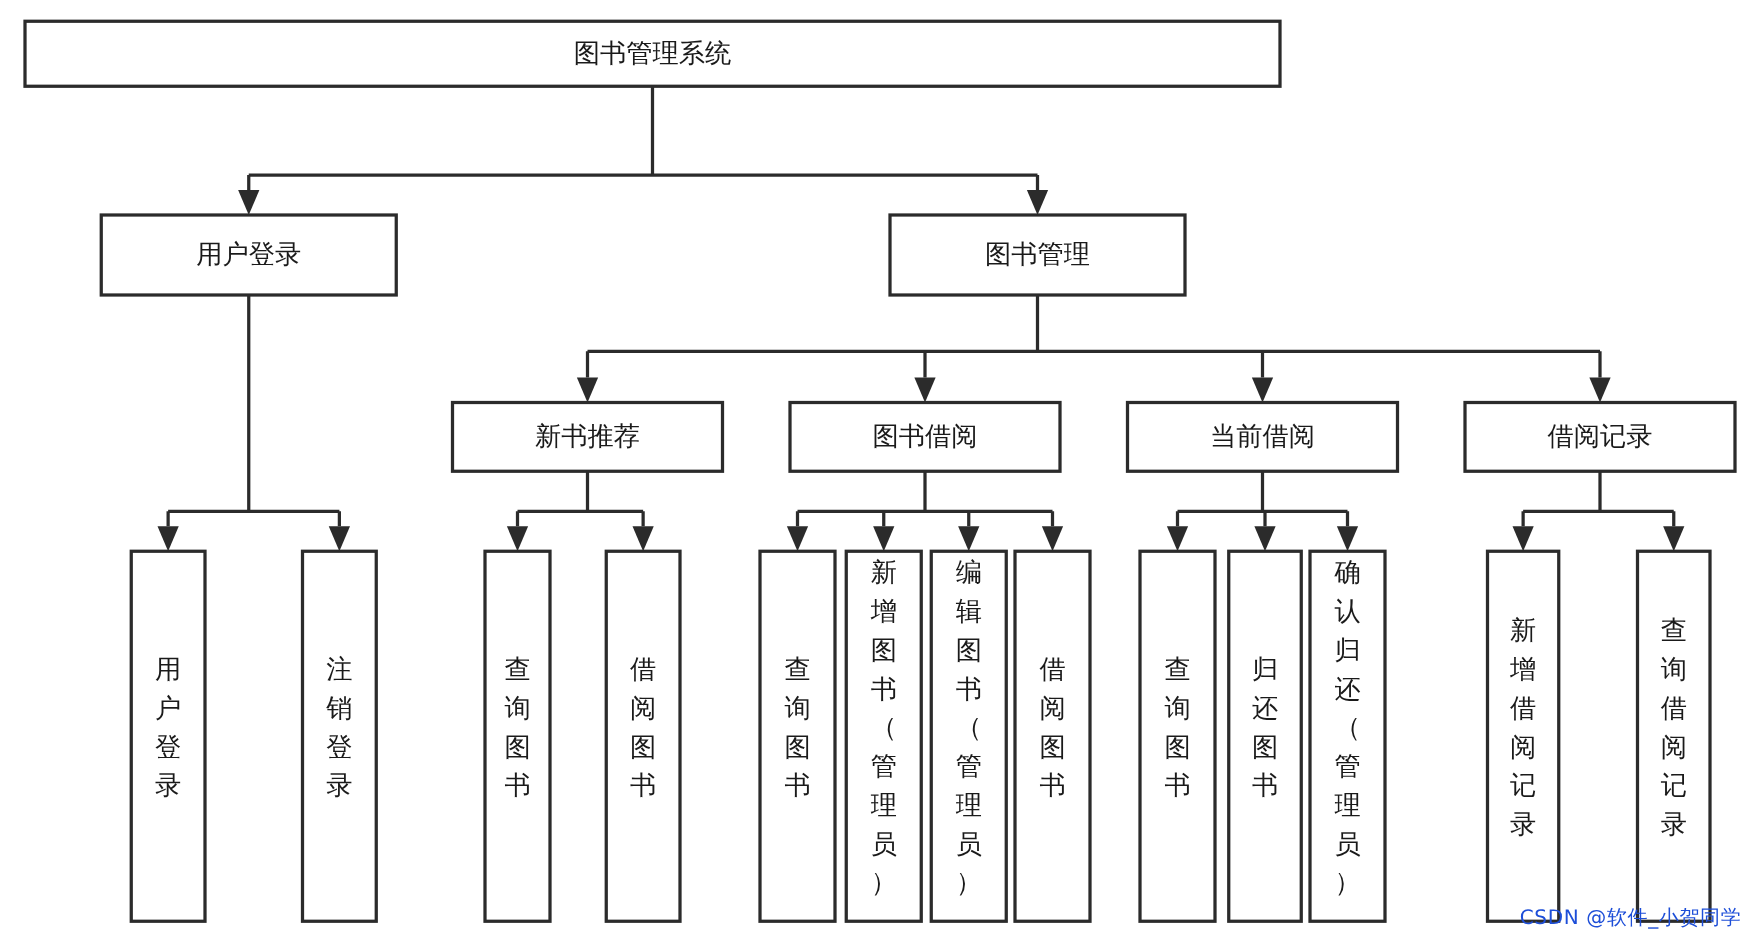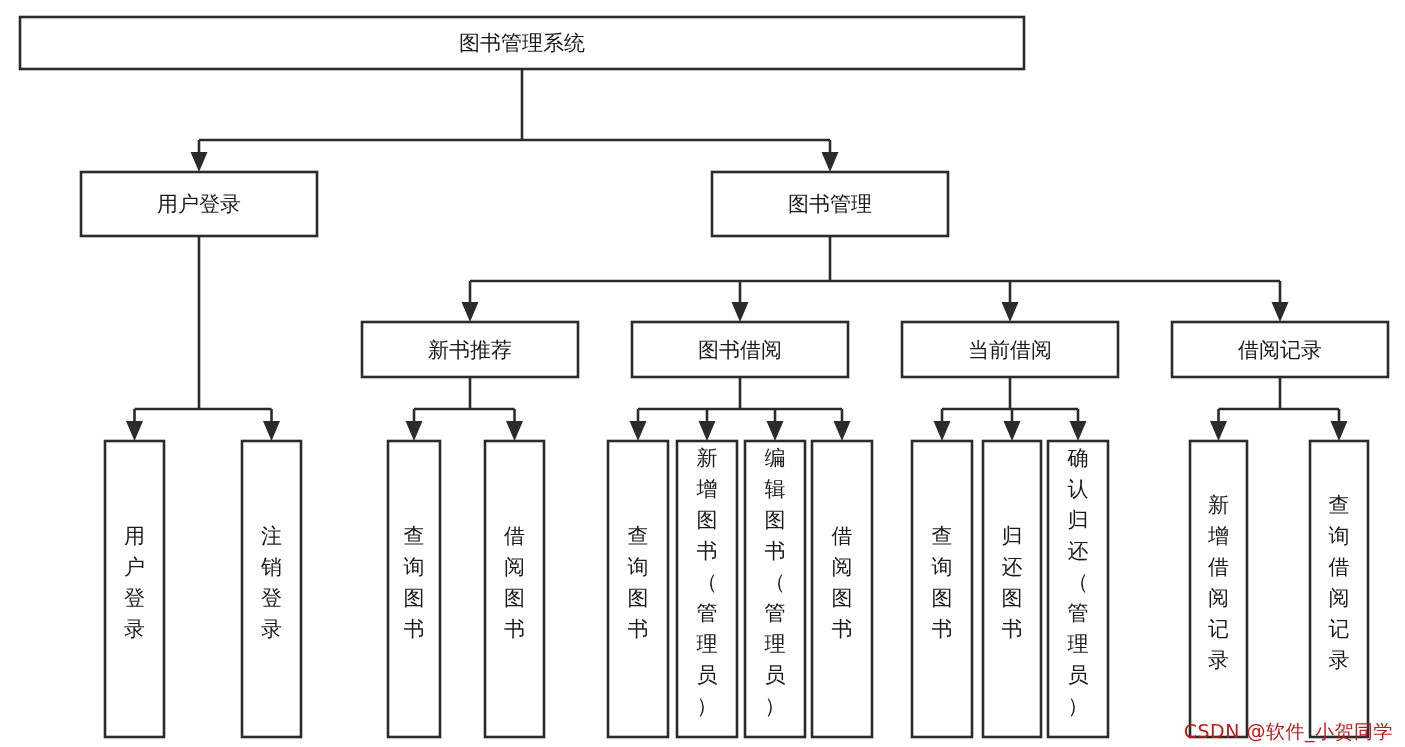--- a/index.html
+++ b/index.html
@@ -57,22 +57,22 @@
     fill: #1a1a1a;
     font-family: "DejaVu Sans", "Liberation Sans", sans-serif;
     font-size: 21px;
     text-anchor: middle;
   }
   .watermark {
     position: absolute;
     right: 12px;
     bottom: 6px;
     font-family: "DejaVu Sans", "Liberation Sans", sans-serif;
-    font-size: 19px;
-    color: #b91c1c;
+    font-size: 16px;
+    color: #1d4ed8;
     letter-spacing: 0.5px;
     white-space: nowrap;
     user-select: none;
   }
 </style>
 </head>
 <body>
 
 <div id="diagram-root">
   <svg id="tree-svg" viewBox="0 0 1405 747" xmlns="http://www.w3.org/2000/svg">

